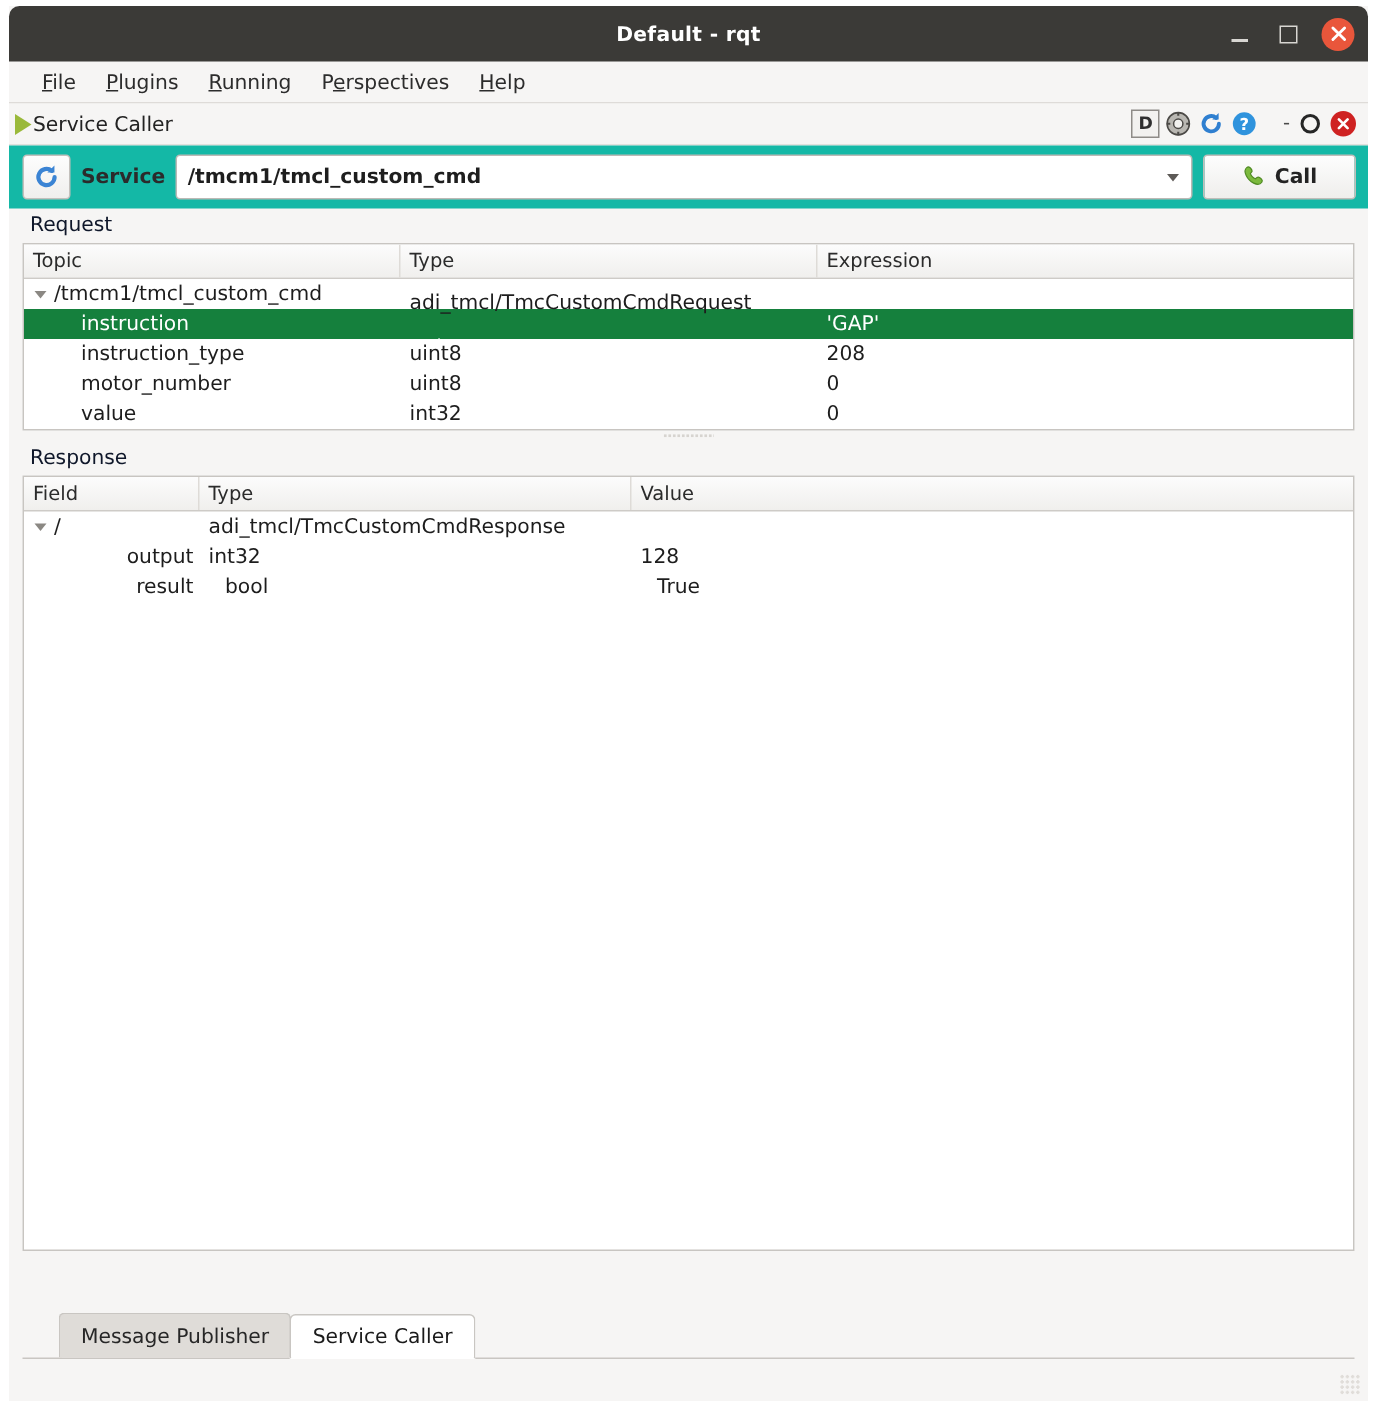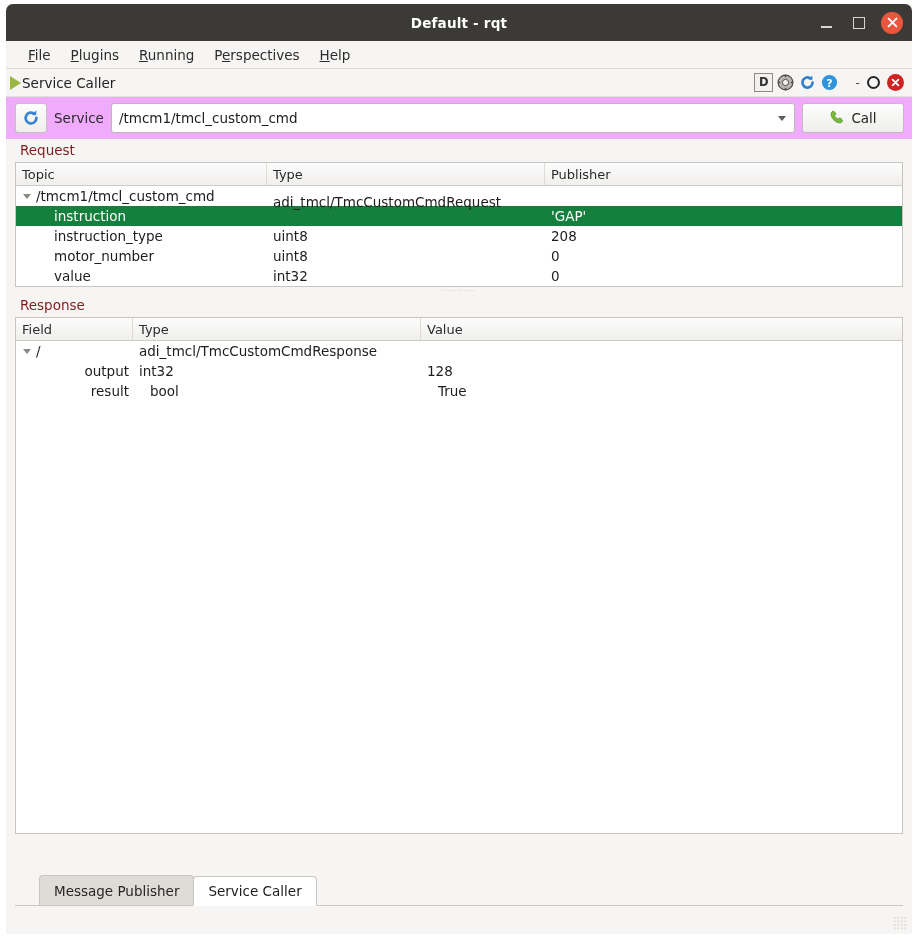--- a/index.html
+++ b/index.html
@@ -140,21 +140,22 @@
     background: #cf2222;
     display:flex;align-items:center;justify-content:center;
   }
 
   
   .service-row {
     display: flex;
     align-items: center;
     padding: 6px 8px 6px 9px;
     gap: 7px;
-    background: #f0abfc;
+    background: #14b8a6;
+    font-weight: bold;
   }
   .refresh-btn {
     width: 30px; height: 28px;
     border: 1px solid #c3c0bc;
     border-radius: 3px;
     background: linear-gradient(#fdfdfd,#f0efed);
     display:flex;align-items:center;justify-content:center;
   }
   .service-label { font-size: 13.5px; color:#2b2b2b; white-space:nowrap;}
   .combo {
@@ -196,21 +197,21 @@
     display:flex;align-items:center;justify-content:center;
     gap: 6px;
     font-size: 13.5px;
     color: #232323;
     flex: 0 0 auto;
   }
 
   
   .section-label {
     font-size: 13.5px;
-    color: #7f1d1d;
+    color: #0f172a;
     padding: 3px 0 4px 14px;
   }
 
   
   .tree {
     margin: 0 9px;
     border: 1px solid #c8c5c1;
     background: #ffffff;
     box-sizing: border-box;
     overflow: hidden;
@@ -416,21 +417,21 @@
       </svg>
       <span>Call</span>
     </div>
   </div>
 
   <div class="section-label">Request</div>
   <div class="tree" id="request-tree">
     <div class="thead">
       <div class="th" style="width:251px">Topic</div>
       <div class="th" style="width:278px">Type</div>
-      <div class="th" style="flex:1 1 auto">Publisher</div>
+      <div class="th" style="flex:1 1 auto">Expression</div>
     </div>
     <div id="request-body">
         <div class="trow">
           <div class="td" style="width: 251px;">
             <span class="expander"></span>
             <span>/tmcm1/tmcl_custom_cmd</span>
           </div>
           <div class="td" style="width: 278px; padding-left: 6px; margin-top: 11px;">adi_tmcl/TmcCustomCmdRequest</div>
           <div class="td" style="flex: 1 1 auto; padding-left: 6px;"></div>
         </div>

